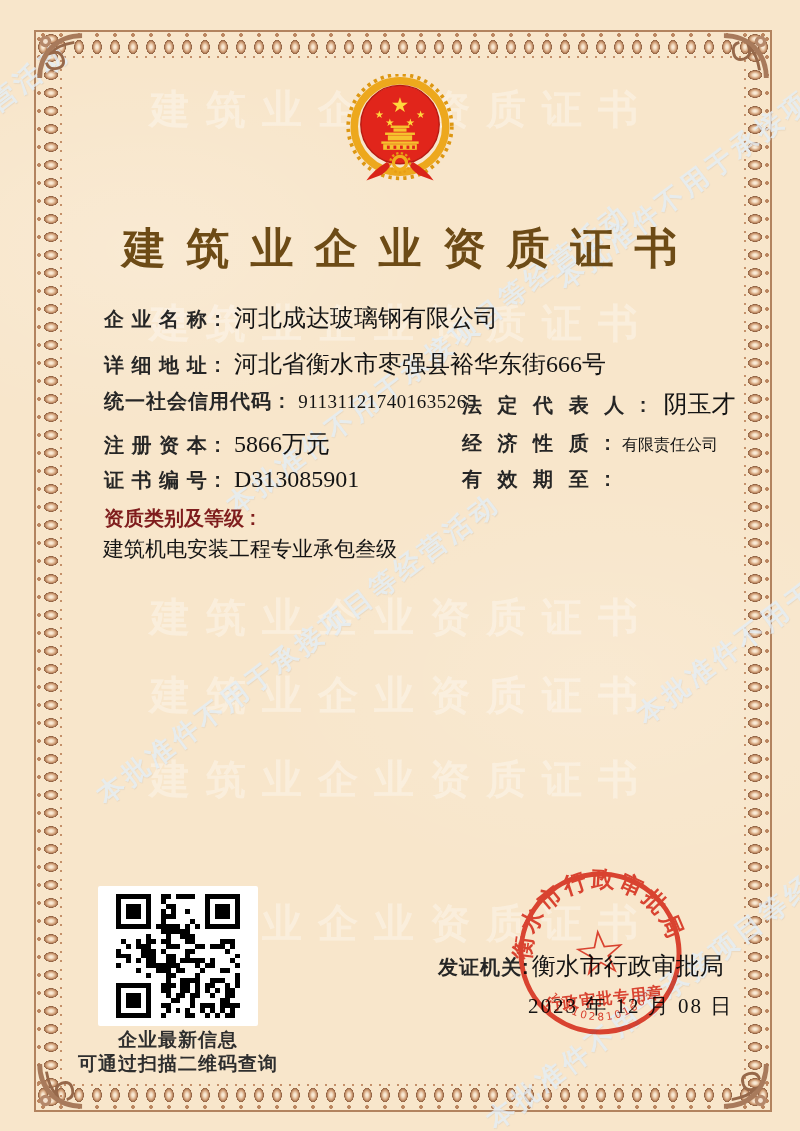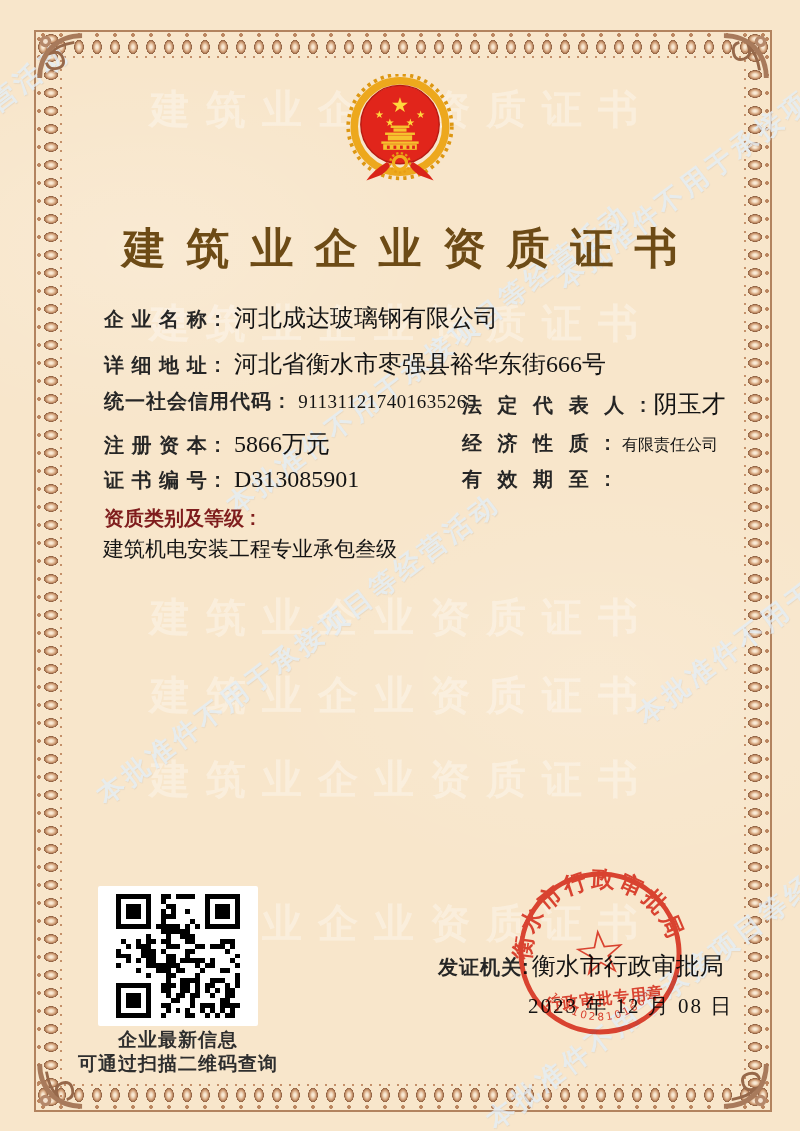--- a/index.html
+++ b/index.html
@@ -186,21 +186,21 @@
     <span class="lab">详 细 地 址 :</span>
     <span class="val">河北省衡水市枣强县裕华东街666号</span>
   </div>
 
   <div class="row" style="left:104px;top:388px">
     <span class="lab">统一社会信用代码 :</span>
     <span class="val code">911311217401635265</span>
   </div>
   <div class="row" style="left:462px;top:388px">
     <span class="lab sp2">法 定 代 表 人 :</span>
-    <span class="val" style="margin-left:2px">阴玉才</span>
+    <span class="val" style="margin-left:12px">阴玉才</span>
   </div>
 
   <div class="row" style="left:104px;top:428px">
     <span class="lab">注 册 资 本 :</span>
     <span class="val">5866万元</span>
   </div>
   <div class="row" style="left:462px;top:430px">
     <span class="lab sp2">经 济 性 质 :</span>
     <span class="val small">有限责任公司</span>
   </div>

